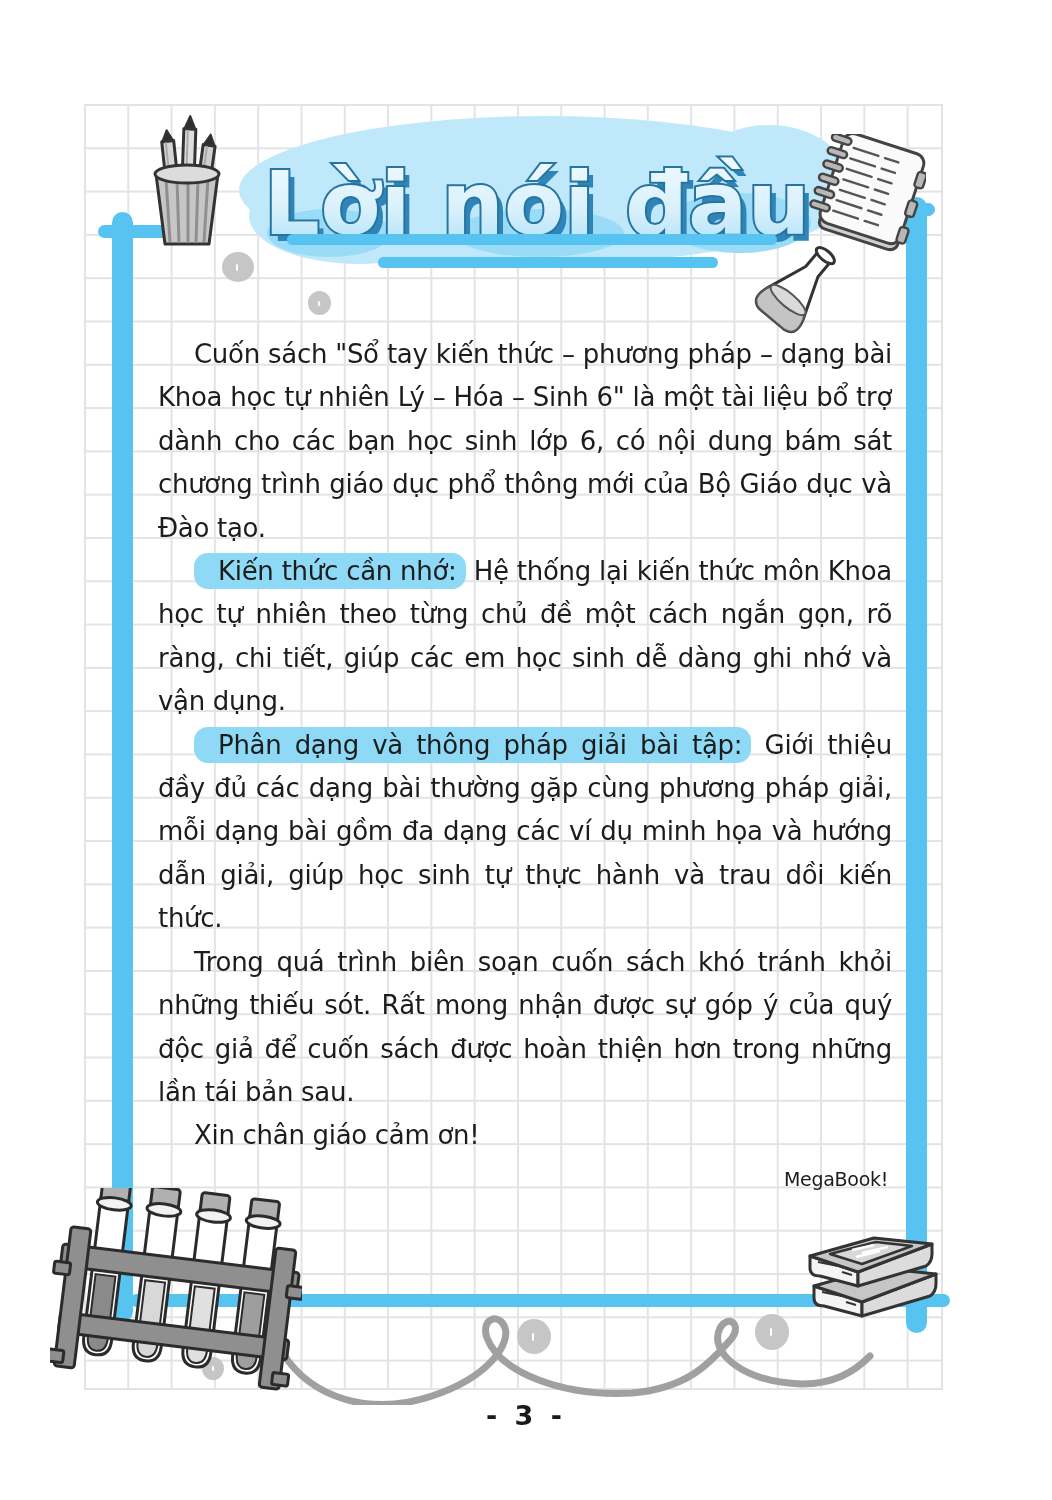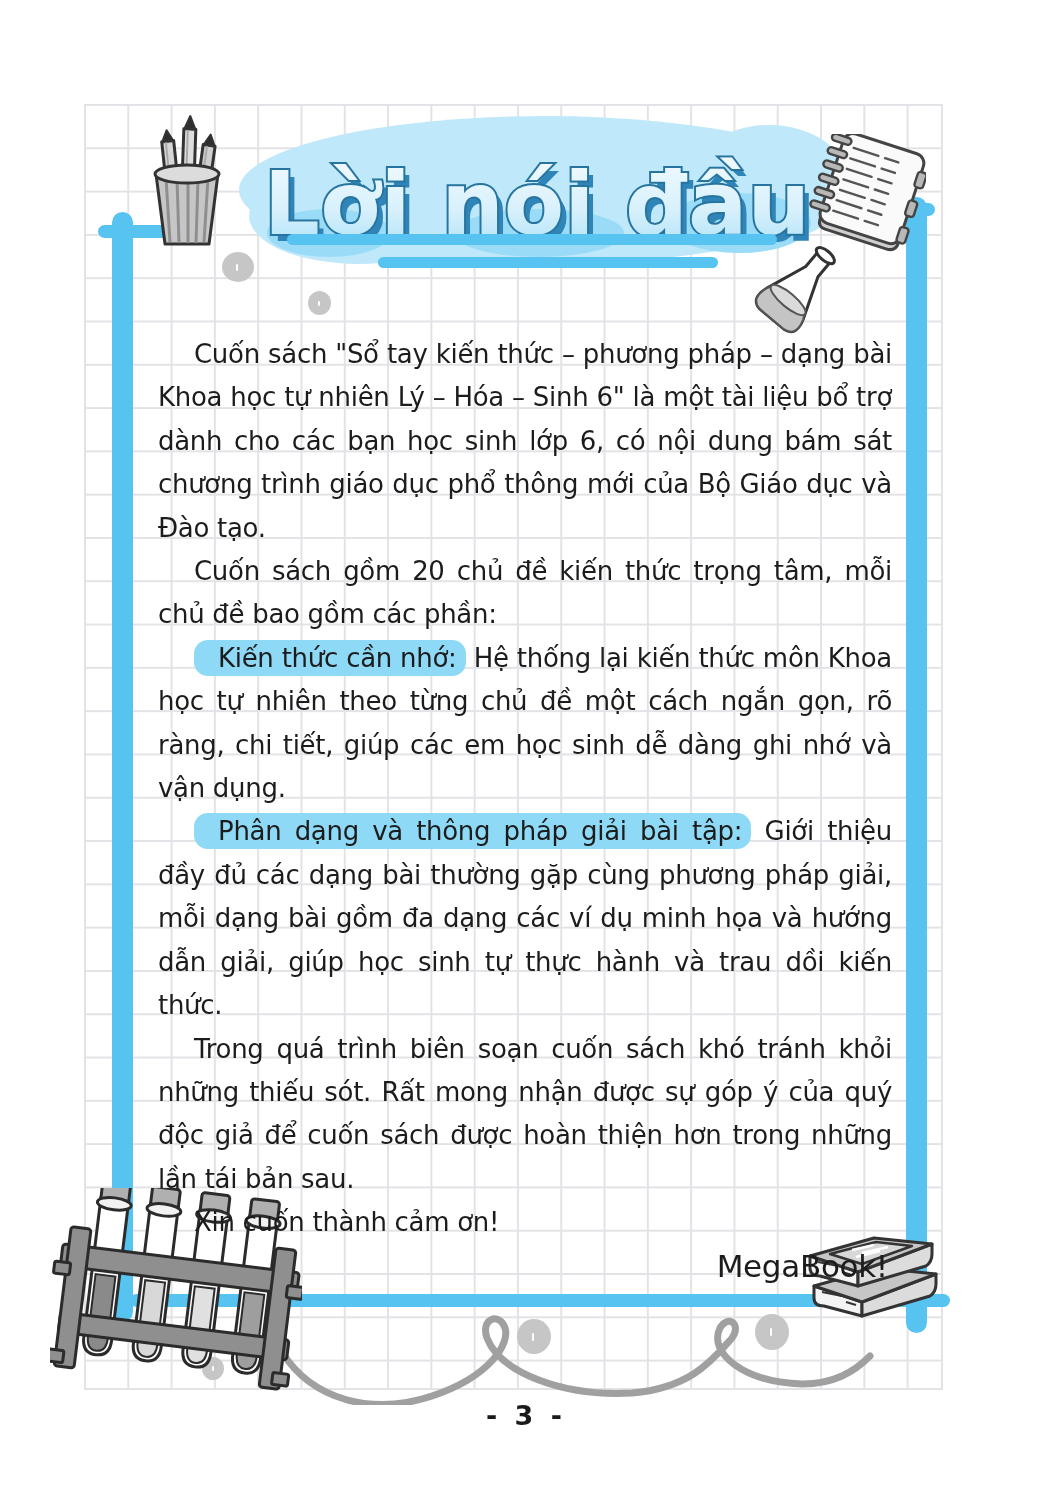--- a/index.html
+++ b/index.html
@@ -21,21 +21,21 @@
   .underline-1{left:287px;top:234px;width:490px;height:11px;border-radius:6px;z-index:3;}
   .underline-2{left:378px;top:257px;width:340px;height:11px;border-radius:6px;z-index:3;}
   
   .title-wrap{position:absolute;left:209px;top:88px;width:645px;height:180px;z-index:3;}
   
   .body-text{position:absolute;left:158px;top:333px;width:734px;z-index:4;
     font-size:26px;line-height:43.4px;letter-spacing:-0.3px;color:#1c1c1c;text-align:justify;}
   .body-text p{margin:0;text-indent:36px;}
   .hl{background:#8ed9f5;border-radius:14px;padding:3px 9px 3px 24px;
       box-decoration-break:clone;-webkit-box-decoration-break:clone;}
-  .signature{margin-top:8px;text-align:right;text-indent:0;padding-right:4px;font-size:31px;}
+  .signature{margin-top:8px;text-align:right;text-indent:0;padding-right:4px;font-size:19px;}
   .footer-page{position:absolute;left:0;top:1400px;width:1052px;text-align:center;z-index:4;
     font-size:27px;font-weight:bold;color:#1a1a1a;letter-spacing:4px;}
   .deco{position:absolute;z-index:4;}
   .dot{position:absolute;z-index:2;border-radius:50%;background:#c6c6c6;}
   .dot::after{content:"";position:absolute;left:45%;top:40%;width:2px;height:22%;background:#ffffff;border-radius:2px;}
 </style>
 </head>
 <body>
 
 <div class="page">
@@ -204,23 +204,22 @@
   </svg>
 
   <svg class="deco" style="left:262px;top:1300px;z-index:3;" width="625" height="105" viewBox="0 0 625 105">
     <path d="M20 52 C 50 100, 110 116, 170 96 C 230 76, 248 42, 243 28 C 238 12, 218 18, 225 38
              C 238 72, 300 97, 370 93 C 430 88, 452 58, 470 38 C 480 24, 466 14, 458 28
              C 446 52, 480 82, 540 84 C 572 84, 592 72, 608 56" fill="none" stroke="#a0a0a0" stroke-width="7" stroke-linecap="round"></path>
   </svg>
 
   <div class="body-text">
       <p><span>Cuốn sách "Sổ tay kiến thức – phương pháp – dạng bài Khoa học tự nhiên Lý – Hóa – Sinh 6" là một tài liệu bổ trợ dành cho các bạn học sinh lớp 6, có nội dung bám sát chương trình giáo dục phổ thông mới của Bộ Giáo dục và Đào tạo.</span></p>
-      <p><span>Cuốn sách gồm 20 chủ đề kiến thức trọng tâm, mỗi chủ đề bao gồm các phần:</span></p>
       <p><span class="hl">Kiến thức cần nhớ:</span><span> Hệ thống lại kiến thức môn Khoa học tự nhiên theo từng chủ đề một cách ngắn gọn, rõ ràng, chi tiết, giúp các em học sinh dễ dàng ghi nhớ và vận dụng.</span></p>
       <p><span class="hl">Phân dạng và thông pháp giải bài tập:</span><span> Giới thiệu đầy đủ các dạng bài thường gặp cùng phương pháp giải, mỗi dạng bài gồm đa dạng các ví dụ minh họa và hướng dẫn giải, giúp học sinh tự thực hành và trau dồi kiến thức.</span></p>
       <p><span>Trong quá trình biên soạn cuốn sách khó tránh khỏi những thiếu sót. Rất mong nhận được sự góp ý của quý độc giả để cuốn sách được hoàn thiện hơn trong những lần tái bản sau.</span></p>
-      <p><span>Xin cuốn thành cảm ơn!</span></p>
+      <p><span>Xin chân giáo cảm ơn!</span></p>
       <p class="signature">MegaBook!</p>
     </div>
 
   <div class="footer-page">- 3 -</div>
 
 </div>
 
 </body></html>

